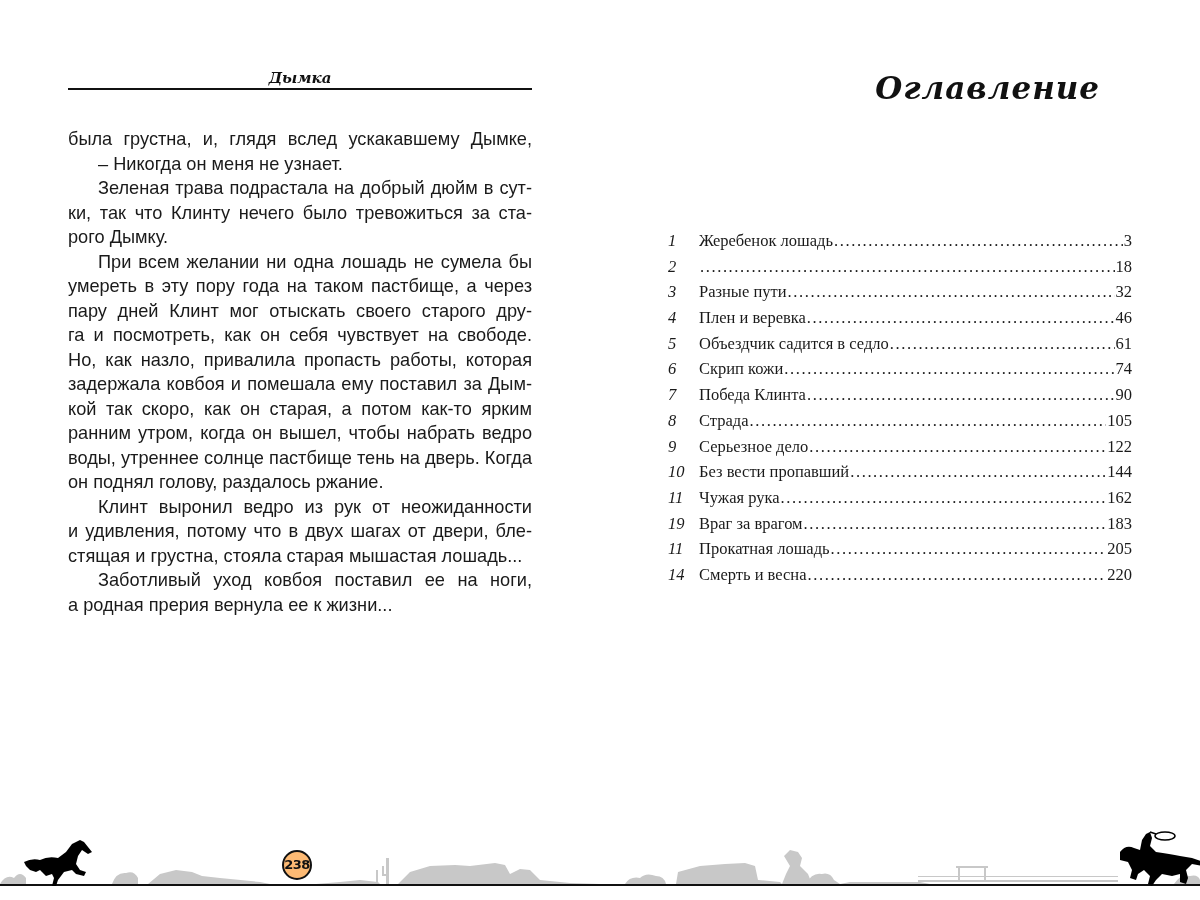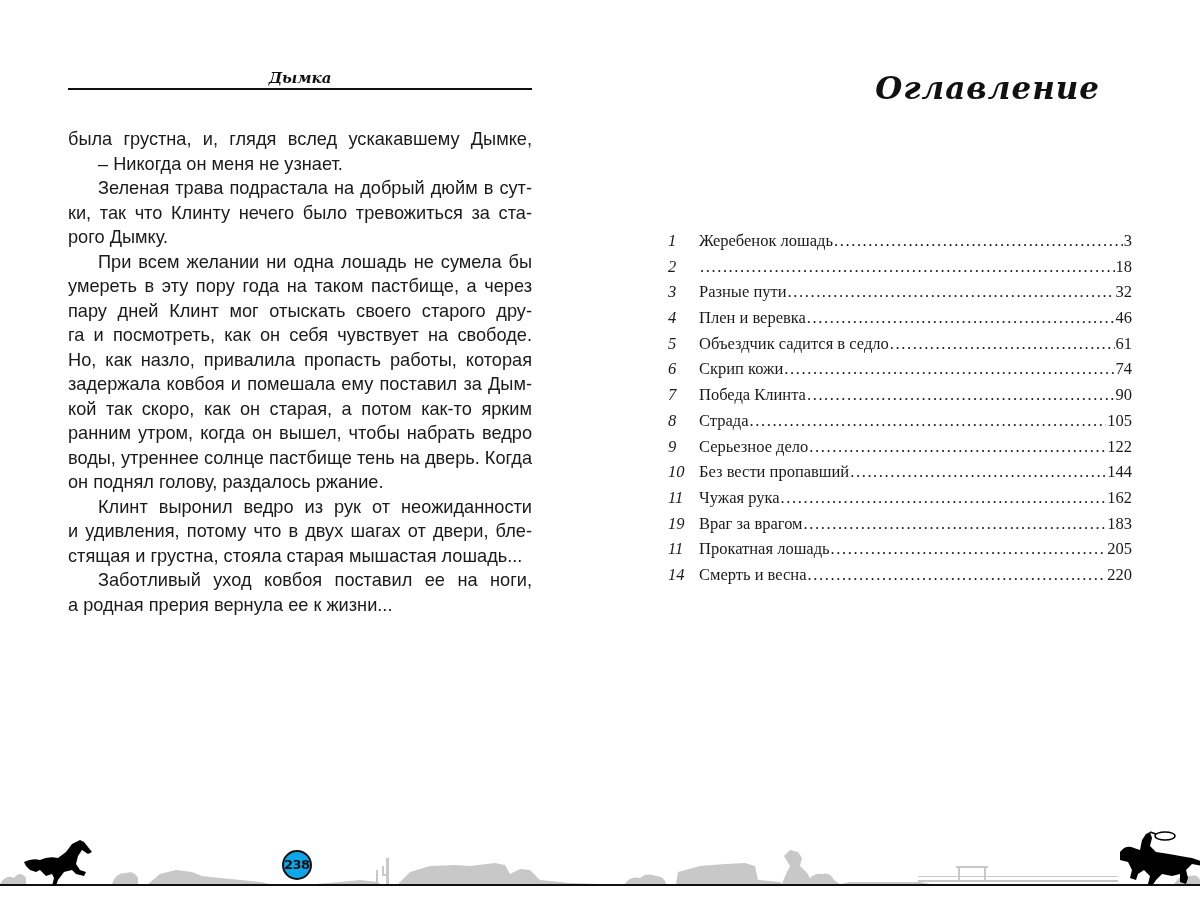--- a/index.html
+++ b/index.html
@@ -28,23 +28,23 @@
   .toc-row { display:flex; align-items:baseline; height:25.7px; line-height:25.7px; }
   .toc-num { width:31px; font-style:italic; flex:none; }
   .toc-label { flex:none; white-space:nowrap; }
   .toc-dots { flex:1 1 auto; overflow:hidden; white-space:nowrap; margin:0 1px; letter-spacing:1.6px; }
   .toc-page { flex:none; text-align:right; }
 
   
   .footer { position:absolute; left:0; top:800px; width:1200px; height:100px; }
   .footer svg { position:absolute; left:0; top:0; }
   .page-badge { position:absolute; left:282px; top:850px; width:30px; height:30px;
-                border:2px solid #111; border-radius:50%; background:#0ea5e9; box-sizing:border-box;
+                border:2px solid #111; border-radius:50%; background:#fdba74; box-sizing:border-box;
                 font-family:"DejaVu Sans", sans-serif; font-weight:bold; font-size:13px;
-                line-height:26px; color:#111; letter-spacing:-0.5px; }
+                line-height:26px; text-align:center; color:#111; letter-spacing:-0.5px; }
 </style>
 </head>
 <body>
 
 <div>
   <div class="running-head">Дымка</div>
   <div class="head-rule"></div>
   <div class="body-text" id="body-text">
       <span class="line">была грустна, и, глядя вслед ускакавшему Дымке,</span>
       <span class="line last" style="padding-left: 30px;">– Никогда он меня не узнает.</span>

